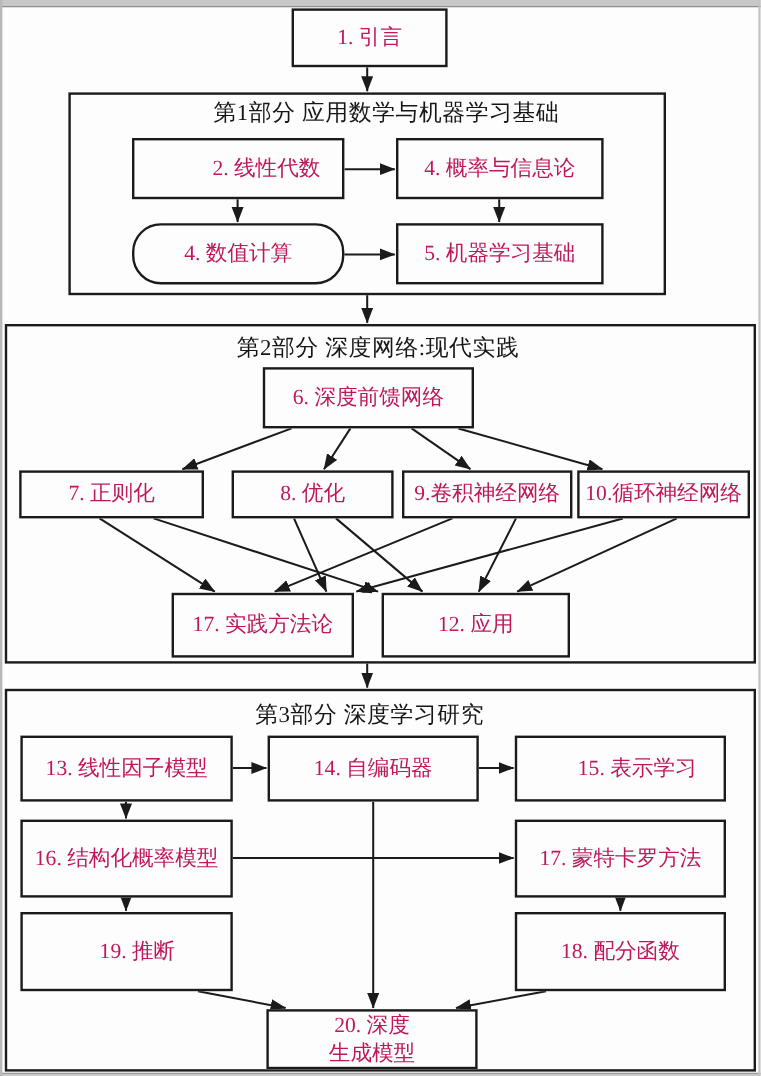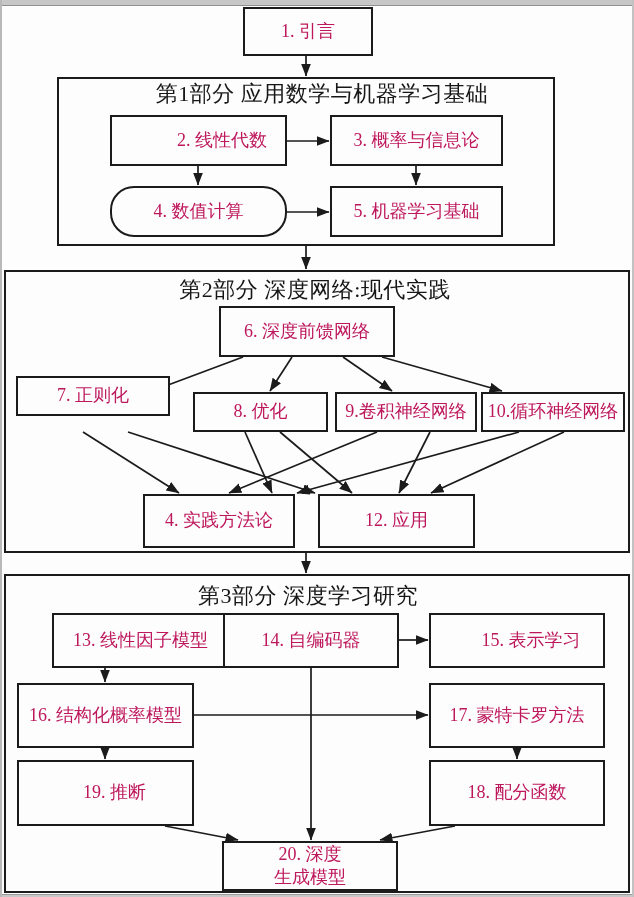--- a/index.html
+++ b/index.html
@@ -13,21 +13,21 @@
   .edge-left   { position:absolute; top:0; bottom:0; left:0; width:2px; background:#b9b9b9; z-index:5; }
   .edge-right  { position:absolute; top:0; bottom:0; right:0; width:2px; background:#c2c2c2; z-index:5; }
 
   #diagram { position:absolute; inset:0; }
   .part-box {
     position:absolute; border:2px solid #1b1b1b; background:transparent;
     box-sizing:border-box; z-index:1;
   }
   .part-title {
     position:absolute; transform:translate(-50%,-50%); z-index:2;
-    font-size:22px; white-space:nowrap; letter-spacing:0.5px; color:#161616;
+    font-size:19px; white-space:nowrap; letter-spacing:0.5px; color:#161616;
   }
   svg.arrows { position:absolute; left:0; top:0; z-index:2; pointer-events:none; }
   svg.arrows line { stroke:#1b1b1b; stroke-width:1.7; }
   svg.arrows path { fill:#1b1b1b; }
   .node {
     position:absolute; border:2px solid #1b1b1b; background:#fdfdfd;
     box-sizing:border-box; z-index:3;
     display:flex; align-items:center; justify-content:center;
     font-size:18px; line-height:1.3; text-align:center; white-space:pre-line;
     color:#be185d;
@@ -74,31 +74,31 @@
         <line x1="105" y1="668" x2="105" y2="682" marker-end="url(#ah)"></line>
         <line x1="194" y1="715" x2="428" y2="715" marker-end="url(#ah)"></line>
         <line x1="105" y1="748" x2="105" y2="759" marker-end="url(#ah)"></line>
         <line x1="517" y1="748" x2="517" y2="759" marker-end="url(#ah)"></line>
         <line x1="311" y1="668" x2="311" y2="840" marker-end="url(#ah)"></line>
         <line x1="165" y1="826" x2="238" y2="840" marker-end="url(#ah)"></line>
         <line x1="455" y1="826" x2="380" y2="840" marker-end="url(#ah)"></line>
       </svg>
       <div class="node" style="left: 243px; top: 7px; width: 130px; height: 49px;"><span>1. 引言</span></div>
       <div class="node" style="left: 110px; top: 115px; width: 177px; height: 51px; padding-left: 47px;"><span>2. 线性代数</span></div>
-      <div class="node" style="left: 330px; top: 115px; width: 173px; height: 51px;"><span>3. 概率与信息论</span></div>
+      <div class="node" style="left: 330px; top: 115px; width: 173px; height: 51px;"><span>4. 概率与信息论</span></div>
       <div class="node" style="left: 110px; top: 186px; width: 177px; height: 51px; border-radius: 24px;"><span>4. 数值计算</span></div>
       <div class="node" style="left: 330px; top: 186px; width: 173px; height: 51px;"><span>5. 机器学习基础</span></div>
       <div class="node" style="left: 219px; top: 306px; width: 176px; height: 51px;"><span>6. 深度前馈网络</span></div>
-      <div class="node" style="left: 16px; top: 376px; width: 154px; height: 40px;"><span>7. 正则化</span></div>
+      <div class="node" style="left: 16px; top: 392px; width: 154px; height: 40px;"><span>7. 正则化</span></div>
       <div class="node" style="left: 193px; top: 392px; width: 135px; height: 40px;"><span>8. 优化</span></div>
       <div class="node" style="left: 335px; top: 392px; width: 142px; height: 40px;"><span>9.卷积神经网络</span></div>
       <div class="node" style="left: 481px; top: 392px; width: 144px; height: 40px;"><span>10.循环神经网络</span></div>
-      <div class="node" style="left: 143px; top: 494px; width: 152px; height: 54px;"><span>4. 实践方法论</span></div>
+      <div class="node" style="left: 143px; top: 494px; width: 152px; height: 54px;"><span>17. 实践方法论</span></div>
       <div class="node" style="left: 318px; top: 494px; width: 157px; height: 54px;"><span>12. 应用</span></div>
-      <div class="node" style="left: 17px; top: 613px; width: 177px; height: 55px; margin-left: 35px;"><span>13. 线性因子模型</span></div>
+      <div class="node" style="left: 17px; top: 613px; width: 177px; height: 55px;"><span>13. 线性因子模型</span></div>
       <div class="node" style="left: 223px; top: 613px; width: 176px; height: 55px;"><span>14. 自编码器</span></div>
       <div class="node" style="left: 429px; top: 613px; width: 176px; height: 55px; padding-left: 28px;"><span>15. 表示学习</span></div>
       <div class="node" style="left: 17px; top: 683px; width: 177px; height: 65px;"><span>16. 结构化概率模型</span></div>
       <div class="node" style="left: 429px; top: 683px; width: 176px; height: 65px;"><span>17. 蒙特卡罗方法</span></div>
       <div class="node" style="left: 17px; top: 760px; width: 177px; height: 66px; padding-left: 18px;"><span>19. 推断</span></div>
       <div class="node" style="left: 429px; top: 760px; width: 176px; height: 66px;"><span>18. 配分函数</span></div>
       <div class="node" style="left: 222px; top: 841px; width: 176px; height: 50px;"><span>20.  深度
 生成模型</span></div>
     </div>
   <div class="edge-top"></div>

